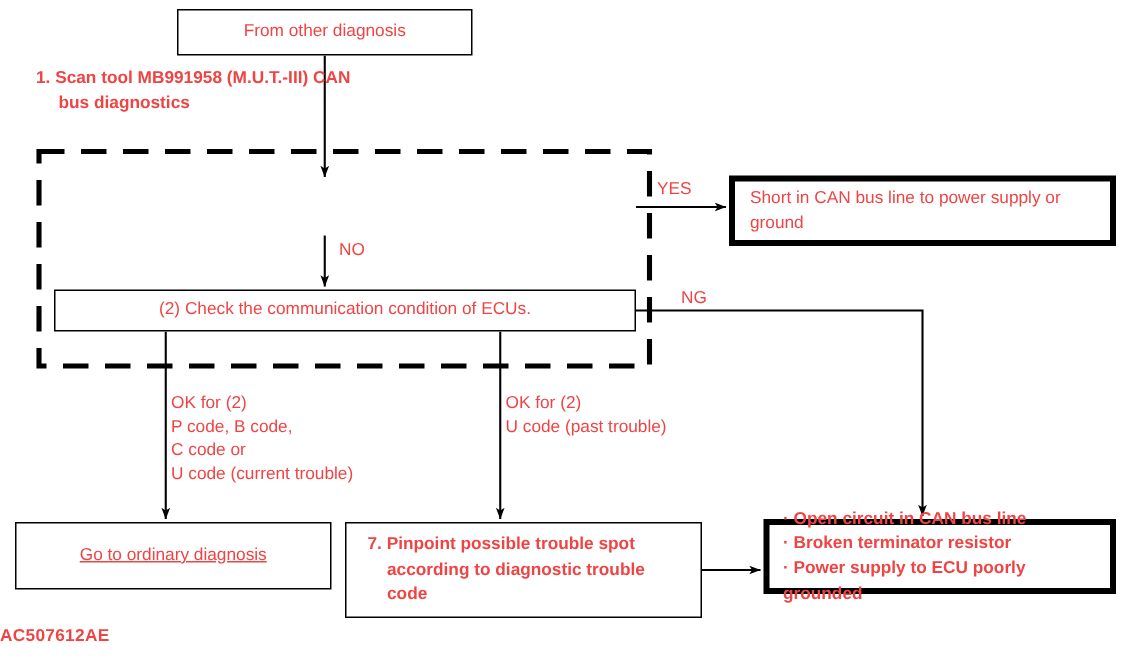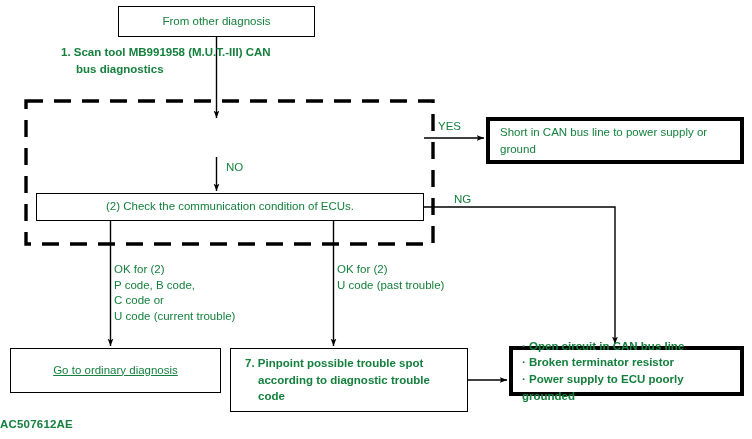--- a/index.html
+++ b/index.html
@@ -7,21 +7,21 @@
     padding: 0;
     background: #ffffff;
   }
   #page {
     position: relative;
     width: 752px;
     height: 439px;
     background: #ffffff;
     overflow: hidden;
     font-family: "Liberation Sans", sans-serif;
-    color: #15803d;
+    color: #ef4444;
   }
   #connectors {
     position: absolute;
     left: 0;
     top: 0;
     width: 752px;
     height: 439px;
     pointer-events: none;
   }
   .node {
@@ -87,21 +87,21 @@
   }
 
   
   .label {
     position: absolute;
     font-size: 11.5px;
     line-height: 1.35;
     white-space: pre-line;
     z-index: 3;
   }
-  .label.bold { font-weight: bold; margin-left: 37px; }
+  .label.bold { font-weight: bold; }
 
   #label-heading {
     left: 24px; top: 44px; width: 210px;
     font-size: 11.5px; line-height: 1.45;
     text-indent: -15px; padding-left: 15px;
   }
   #label-yes { left: 438px; top: 119px; }
   #label-no  { left: 226px; top: 160px; }
   #label-ng  { left: 438px; top: 192px; padding-left: 16px; }
   #label-branch-left  { left: 114px; top: 262px; }

